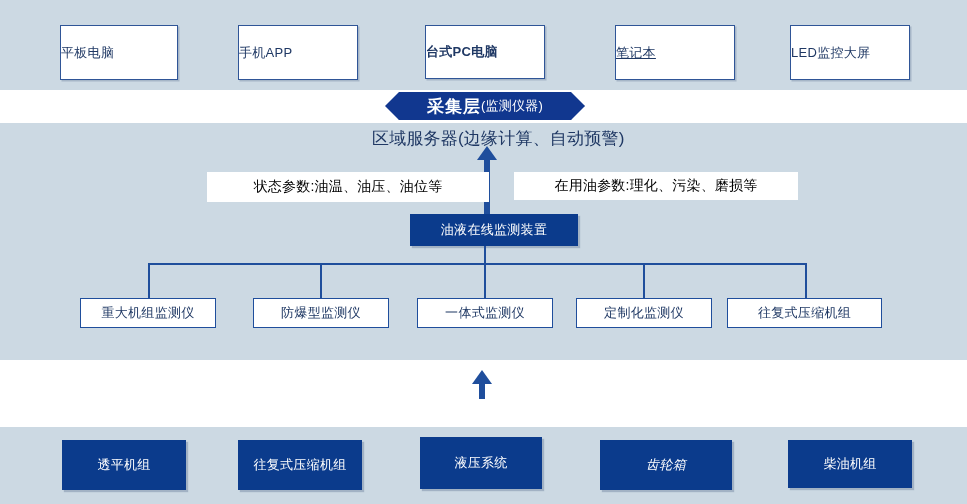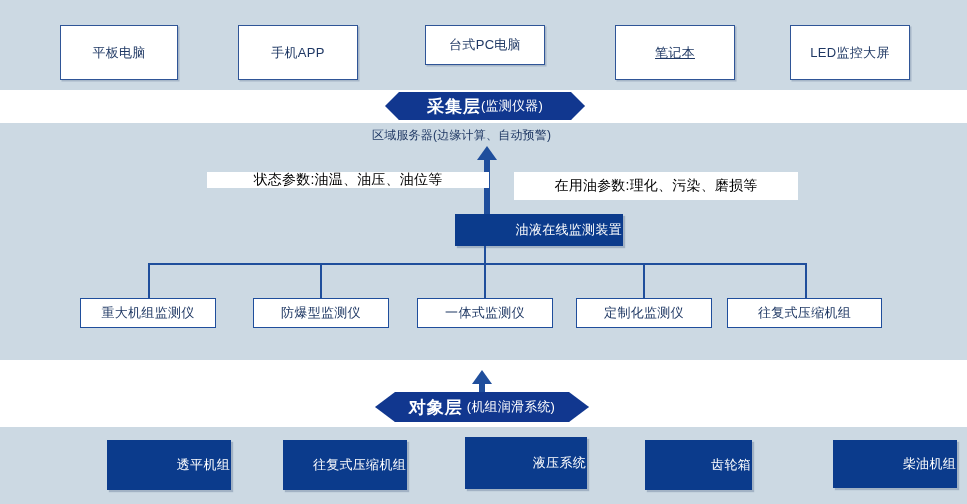--- a/index.html
+++ b/index.html
@@ -28,40 +28,38 @@
   #band-bottom { top: 427px; height: 77px; }
 
   
   .wbox {
     position: absolute;
     box-sizing: border-box;
     background: #ffffff;
     border: 1.5px solid #2f5597;
     display: flex;
     align-items: center;
-    justify-content: center;
     color: #1f3864;
     font-size: 13px;
     letter-spacing: 0.3px;
     box-shadow: 1.5px 1.5px 0 rgba(120,140,165,0.45);
   }
   
   .dbox {
     position: absolute;
     box-sizing: border-box;
     background: #0b3b8c;
     border: 1px solid #0b3b8c;
     display: flex;
     align-items: center;
-    justify-content: flex-end;
+    justify-content: center;
     color: #ffffff;
     font-size: 13px;
     letter-spacing: 0.3px;
     box-shadow: 2px 2px 1px rgba(120,140,165,0.5);
-    margin-left: 45px;
   }
   
   .mbox {
     position: absolute;
     box-sizing: border-box;
     background: #ffffff;
     border: 1.5px solid #1f4e9c;
     display: flex;
     align-items: center;
     justify-content: center;
@@ -79,21 +77,21 @@
     justify-content: center;
     color: #000000;
     font-size: 14px;
     letter-spacing: 0.2px;
     padding: 0 6px;
   }
   
   .plain {
     position: absolute;
     color: #1f3864;
-    font-size: 12px;
+    font-size: 17px;
     white-space: nowrap;
     letter-spacing: 0.2px;
   }
   
   .banner {
     position: absolute;
     display: flex;
     align-items: center;
     justify-content: center;
     background: #11378f;
@@ -153,41 +151,41 @@
   <div class="band" id="band-top"></div>
   <div class="band" id="band-middle"></div>
   <div class="band" id="band-bottom"></div>
 
   <div class="wbox" style="left:60px; top:25px; width:118px; height:55px;">
     <span>平板电脑</span>
   </div>
   <div class="wbox" style="left:238px; top:25px; width:120px; height:55px;">
     <span>手机APP</span>
   </div>
-  <div class="wbox" style="left:425px; top:25px; width:120px; height:40px;">
+  <div class="wbox" style="left:425px; top:25px; width:120px; height:54px;font-weight:bold;">
     <span>台式PC电脑</span>
   </div>
   <div class="wbox" style="left:615px; top:25px; width:120px; height:55px;text-decoration:underline;">
     <span>笔记本</span>
   </div>
   <div class="wbox" style="left:790px; top:25px; width:120px; height:55px;">
     <span>LED监控大屏</span>
   </div>
 
   <div class="banner" id="banner-collect">
     <span class="big">采集层</span>
     <span class="small">(监测仪器)</span>
   </div>
 
   <div class="plain" style="left:372px; top:127px;">区域服务器(边缘计算、自动预警)</div>
 
   <div class="arrow-shaft" style="left:484px; top:158px; height:58px;"></div>
   <div class="arrow-up" style="left:477px; top:146px;"></div>
 
-  <div class="chip" style="left:207px; top:172px; width:282px; height:16px;">
+  <div class="chip" style="left:207px; top:172px; width:282px; height:30px;">
     <span>状态参数:油温、油压、油位等</span>
   </div>
   <div class="chip" style="left:514px; top:172px; width:284px; height:28px;">
     <span>在用油参数:理化、污染、磨损等</span>
   </div>
 
   <div class="dbox" style="left:410px; top:214px; width:168px; height:32px;">
     <span>油液在线监测装置</span>
   </div>
 
@@ -211,34 +209,30 @@
   <div class="mbox" style="left:576px; top:298px; width:136px; height:30px;">
     <span>定制化监测仪</span>
   </div>
   <div class="mbox" style="left:727px; top:298px; width:155px; height:30px;">
     <span>往复式压缩机组</span>
   </div>
 
   <div class="arrow-shaft" style="left:479px; top:383px; height:16px;"></div>
   <div class="arrow-up" style="left:472px; top:370px;"></div>
 
-  <div class="banner" id="banner-object">
-    <span class="big">对象层</span>
-    <span class="small" style="margin-left:4px;">(机组润滑系统)</span>
-  </div>
 
   <div class="dbox" style="left:62px; top:440px; width:124px; height:50px;">
     <span>透平机组</span>
   </div>
   <div class="dbox" style="left:238px; top:440px; width:124px; height:50px;">
     <span>往复式压缩机组</span>
   </div>
   <div class="dbox" style="left:420px; top:437px; width:122px; height:52px;">
     <span>液压系统</span>
   </div>
-  <div class="dbox" style="left:600px; top:440px; width:107px; height:50px;">
+  <div class="dbox" style="left:600px; top:440px; width:132px; height:50px;font-style:italic;">
     <span>齿轮箱</span>
   </div>
   <div class="dbox" style="left:788px; top:440px; width:124px; height:48px;">
     <span>柴油机组</span>
   </div>
 
 </div>
 
 </body></html>

